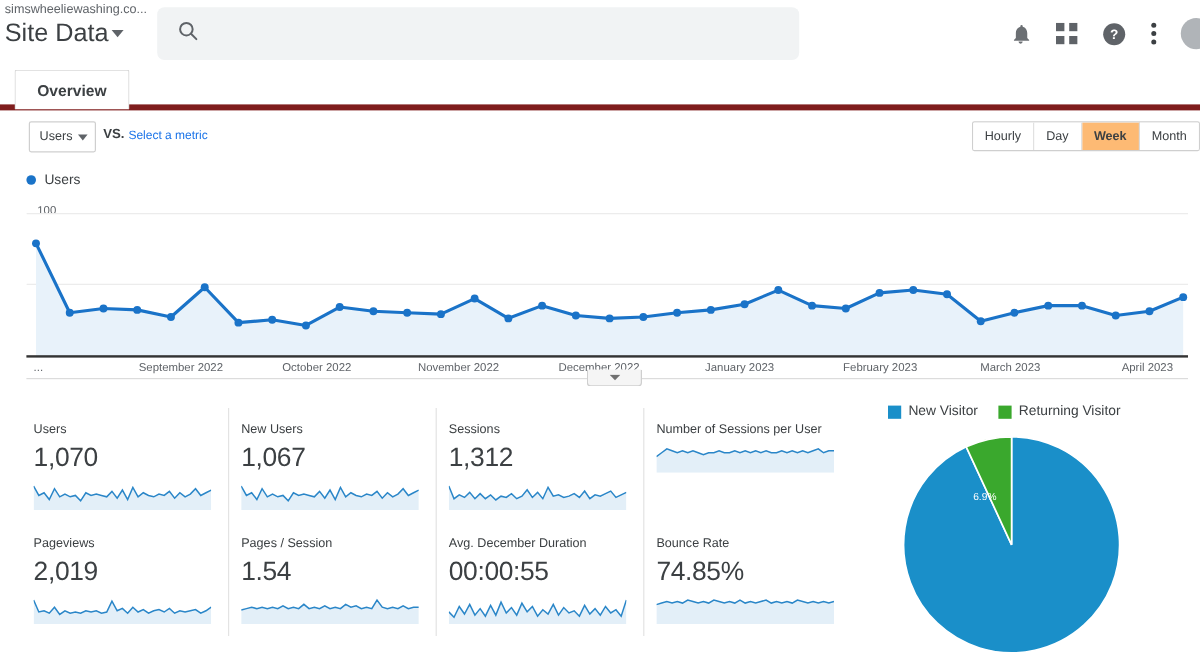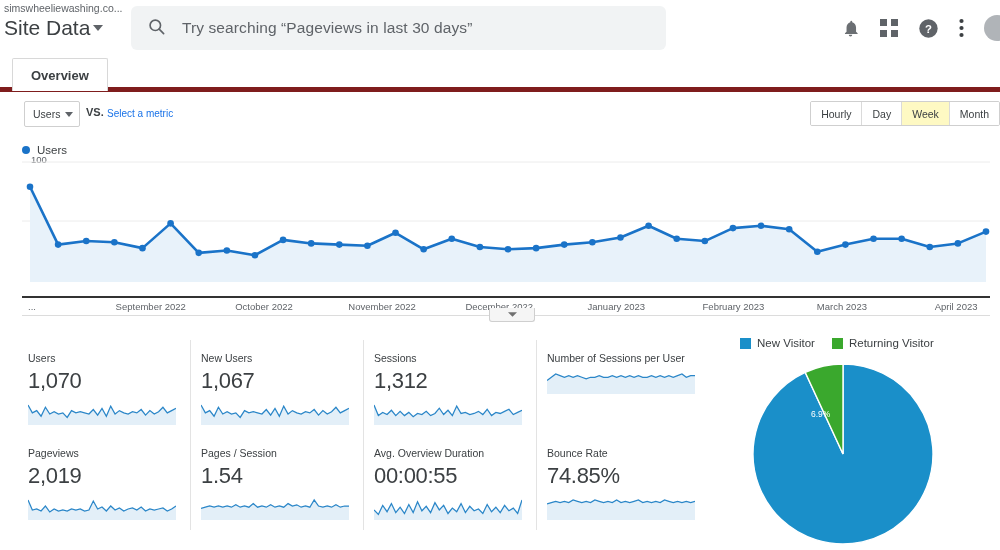--- a/index.html
+++ b/index.html
@@ -89,33 +89,33 @@
     display: flex; height: 25px;
     border: 1px solid #cfcfcf; border-radius: 2px; overflow: hidden;
     background: #fff;
   }
   .gran-btn {
     padding: 0 10px; display: flex; align-items: center;
     font-size: 10.5px; color: #3c4043;
     border-right: 1px solid #dadada; background: #fff; white-space: nowrap;
   }
   .gran-btn:last-child { border-right: none; }
-  .gran-btn.active { background: #fef9c3; font-weight: 400; }
+  .gran-btn.active { background: #fdba74; font-weight: 700; }
 
   
   .chart-legend {
     position: absolute; left: 22px; top: 144px;
     display: flex; align-items: center; gap: 7px;
     font-size: 11.5px; color: #3c4043;
   }
   .legend-dot { width: 8px; height: 8px; border-radius: 50%; background: #1a73c8; }
 
   
   .chartbox {
-    position: absolute; left: 22px; top: 152px;
+    position: absolute; left: 22px; top: 168px;
     width: 968px; height: 130px;
   }
   .ylabel {
     position: absolute; font-size: 9.5px; color: #5f6368;
     left: 9px;
   }
   .ylabel.y100 { top: 2px; }
   .ylabel.y50 { top: 66px; }
   .chart-svg { position: absolute; left: 0; top: 0; }
 
@@ -196,21 +196,20 @@
       </div>
     </div>
 
     <div class="searchbar">
       <span>
         <svg width="19" height="19" viewBox="0 0 24 24" fill="none" stroke="#5f6368" stroke-width="2.1">
           <circle cx="10.5" cy="10.5" r="6.6"></circle>
             <line x1="15.4" y1="15.4" x2="21" y2="21" stroke-linecap="round"></line>
         </svg>
       </span>
-      <span class="placeholder">Try searching “Pageviews in last 30 days”</span>
     </div>
 
     <div class="hdr-icons">
       <span class="ic">
         <svg width="19" height="19" viewBox="0 0 24 24" fill="#6b6f73">
           <path d="M12 22a2.2 2.2 0 0 0 2.2-2.2H9.8A2.2 2.2 0 0 0 12 22zm7-6v-5.2c0-3.3-1.8-6-4.8-6.7V3.4a1.2 1.2 0 1 0-2.4 0v.7C8.8 4.8 7 7.5 7 10.8V16l-2 2v1h16v-1l-2-2z"></path>
         </svg>
       </span>
       <span class="ic">
         <svg width="18" height="18" viewBox="0 0 18 18" fill="#5f6368">
@@ -372,21 +371,21 @@
       </div>
       <div class="card">
         <div class="card-label">Pages / Session</div>
         <div class="card-value">1.54</div>
         <svg width="148" height="26" class="spark">
           <path d="M 0 26 L 0 14.4 L 4.352941176470588 13.200000000000001 L 8.705882352941176 12 L 13.058823529411764 13.200000000000001 L 17.41176470588235 12 L 21.76470588235294 13.200000000000001 L 26.11764705882353 12 L 30.470588235294116 13.200000000000001 L 34.8235294117647 10.8 L 39.17647058823529 13.200000000000001 L 43.52941176470588 12 L 47.882352941176464 13.200000000000001 L 52.23529411764706 9.6 L 56.588235294117645 13.200000000000001 L 60.94117647058823 12 L 65.29411764705881 13.200000000000001 L 69.6470588235294 10.8 L 74 13.200000000000001 L 78.35294117647058 12 L 82.70588235294117 13.200000000000001 L 87.05882352941175 9.6 L 91.41176470588235 12 L 95.76470588235293 10.8 L 100.11764705882352 13.200000000000001 L 104.47058823529412 12 L 108.8235294117647 13.200000000000001 L 113.17647058823529 6 L 117.52941176470587 12 L 121.88235294117646 13.200000000000001 L 126.23529411764704 12 L 130.58823529411762 13.200000000000001 L 134.94117647058823 10.8 L 139.2941176470588 13.200000000000001 L 143.6470588235294 12 L 148 12 L 148 26 Z" fill="#e3eff8"></path>
           <path d="M 0 14.4 L 4.352941176470588 13.200000000000001 L 8.705882352941176 12 L 13.058823529411764 13.200000000000001 L 17.41176470588235 12 L 21.76470588235294 13.200000000000001 L 26.11764705882353 12 L 30.470588235294116 13.200000000000001 L 34.8235294117647 10.8 L 39.17647058823529 13.200000000000001 L 43.52941176470588 12 L 47.882352941176464 13.200000000000001 L 52.23529411764706 9.6 L 56.588235294117645 13.200000000000001 L 60.94117647058823 12 L 65.29411764705881 13.200000000000001 L 69.6470588235294 10.8 L 74 13.200000000000001 L 78.35294117647058 12 L 82.70588235294117 13.200000000000001 L 87.05882352941175 9.6 L 91.41176470588235 12 L 95.76470588235293 10.8 L 100.11764705882352 13.200000000000001 L 104.47058823529412 12 L 108.8235294117647 13.200000000000001 L 113.17647058823529 6 L 117.52941176470587 12 L 121.88235294117646 13.200000000000001 L 126.23529411764704 12 L 130.58823529411762 13.200000000000001 L 134.94117647058823 10.8 L 139.2941176470588 13.200000000000001 L 143.6470588235294 12 L 148 12 " fill="none" stroke="#2a86c8" stroke-width="1.25"></path>
         </svg>
       </div>
       <div class="card">
-        <div class="card-label">Avg. Overview Duration</div>
+        <div class="card-label">Avg. December Duration</div>
         <div class="card-value">00:00:55</div>
         <svg width="148" height="26" class="spark">
           <path d="M 0 26 L 0 15.9 L 4.352941176470588 20.4 L 8.705882352941176 11.4 L 13.058823529411764 17.7 L 17.41176470588235 9.6 L 21.76470588235294 18.6 L 26.11764705882353 13.200000000000001 L 30.470588235294116 19.5 L 34.8235294117647 10.5 L 39.17647058823529 18.6 L 43.52941176470588 7.800000000000001 L 47.882352941176464 16.8 L 52.23529411764706 12.299999999999999 L 56.588235294117645 18.6 L 60.94117647058823 8.700000000000001 L 65.29411764705881 15.9 L 69.6470588235294 11.4 L 74 19.5 L 78.35294117647058 14.1 L 82.70588235294117 17.7 L 87.05882352941175 9.6 L 91.41176470588235 18.6 L 95.76470588235293 12.299999999999999 L 100.11764705882352 16.8 L 104.47058823529412 15 L 108.8235294117647 19.5 L 113.17647058823529 10.5 L 117.52941176470587 17.7 L 121.88235294117646 13.200000000000001 L 126.23529411764704 18.6 L 130.58823529411762 11.4 L 134.94117647058823 16.8 L 139.2941176470588 14.1 L 143.6470588235294 19.5 L 148 6 L 148 26 Z" fill="#e3eff8"></path>
           <path d="M 0 15.9 L 4.352941176470588 20.4 L 8.705882352941176 11.4 L 13.058823529411764 17.7 L 17.41176470588235 9.6 L 21.76470588235294 18.6 L 26.11764705882353 13.200000000000001 L 30.470588235294116 19.5 L 34.8235294117647 10.5 L 39.17647058823529 18.6 L 43.52941176470588 7.800000000000001 L 47.882352941176464 16.8 L 52.23529411764706 12.299999999999999 L 56.588235294117645 18.6 L 60.94117647058823 8.700000000000001 L 65.29411764705881 15.9 L 69.6470588235294 11.4 L 74 19.5 L 78.35294117647058 14.1 L 82.70588235294117 17.7 L 87.05882352941175 9.6 L 91.41176470588235 18.6 L 95.76470588235293 12.299999999999999 L 100.11764705882352 16.8 L 104.47058823529412 15 L 108.8235294117647 19.5 L 113.17647058823529 10.5 L 117.52941176470587 17.7 L 121.88235294117646 13.200000000000001 L 126.23529411764704 18.6 L 130.58823529411762 11.4 L 134.94117647058823 16.8 L 139.2941176470588 14.1 L 143.6470588235294 19.5 L 148 6 " fill="none" stroke="#2a86c8" stroke-width="1.25"></path>
         </svg>
       </div>
       <div class="card">
         <div class="card-label">Bounce Rate</div>
         <div class="card-value">74.85%</div>
         <svg width="148" height="26" class="spark">

